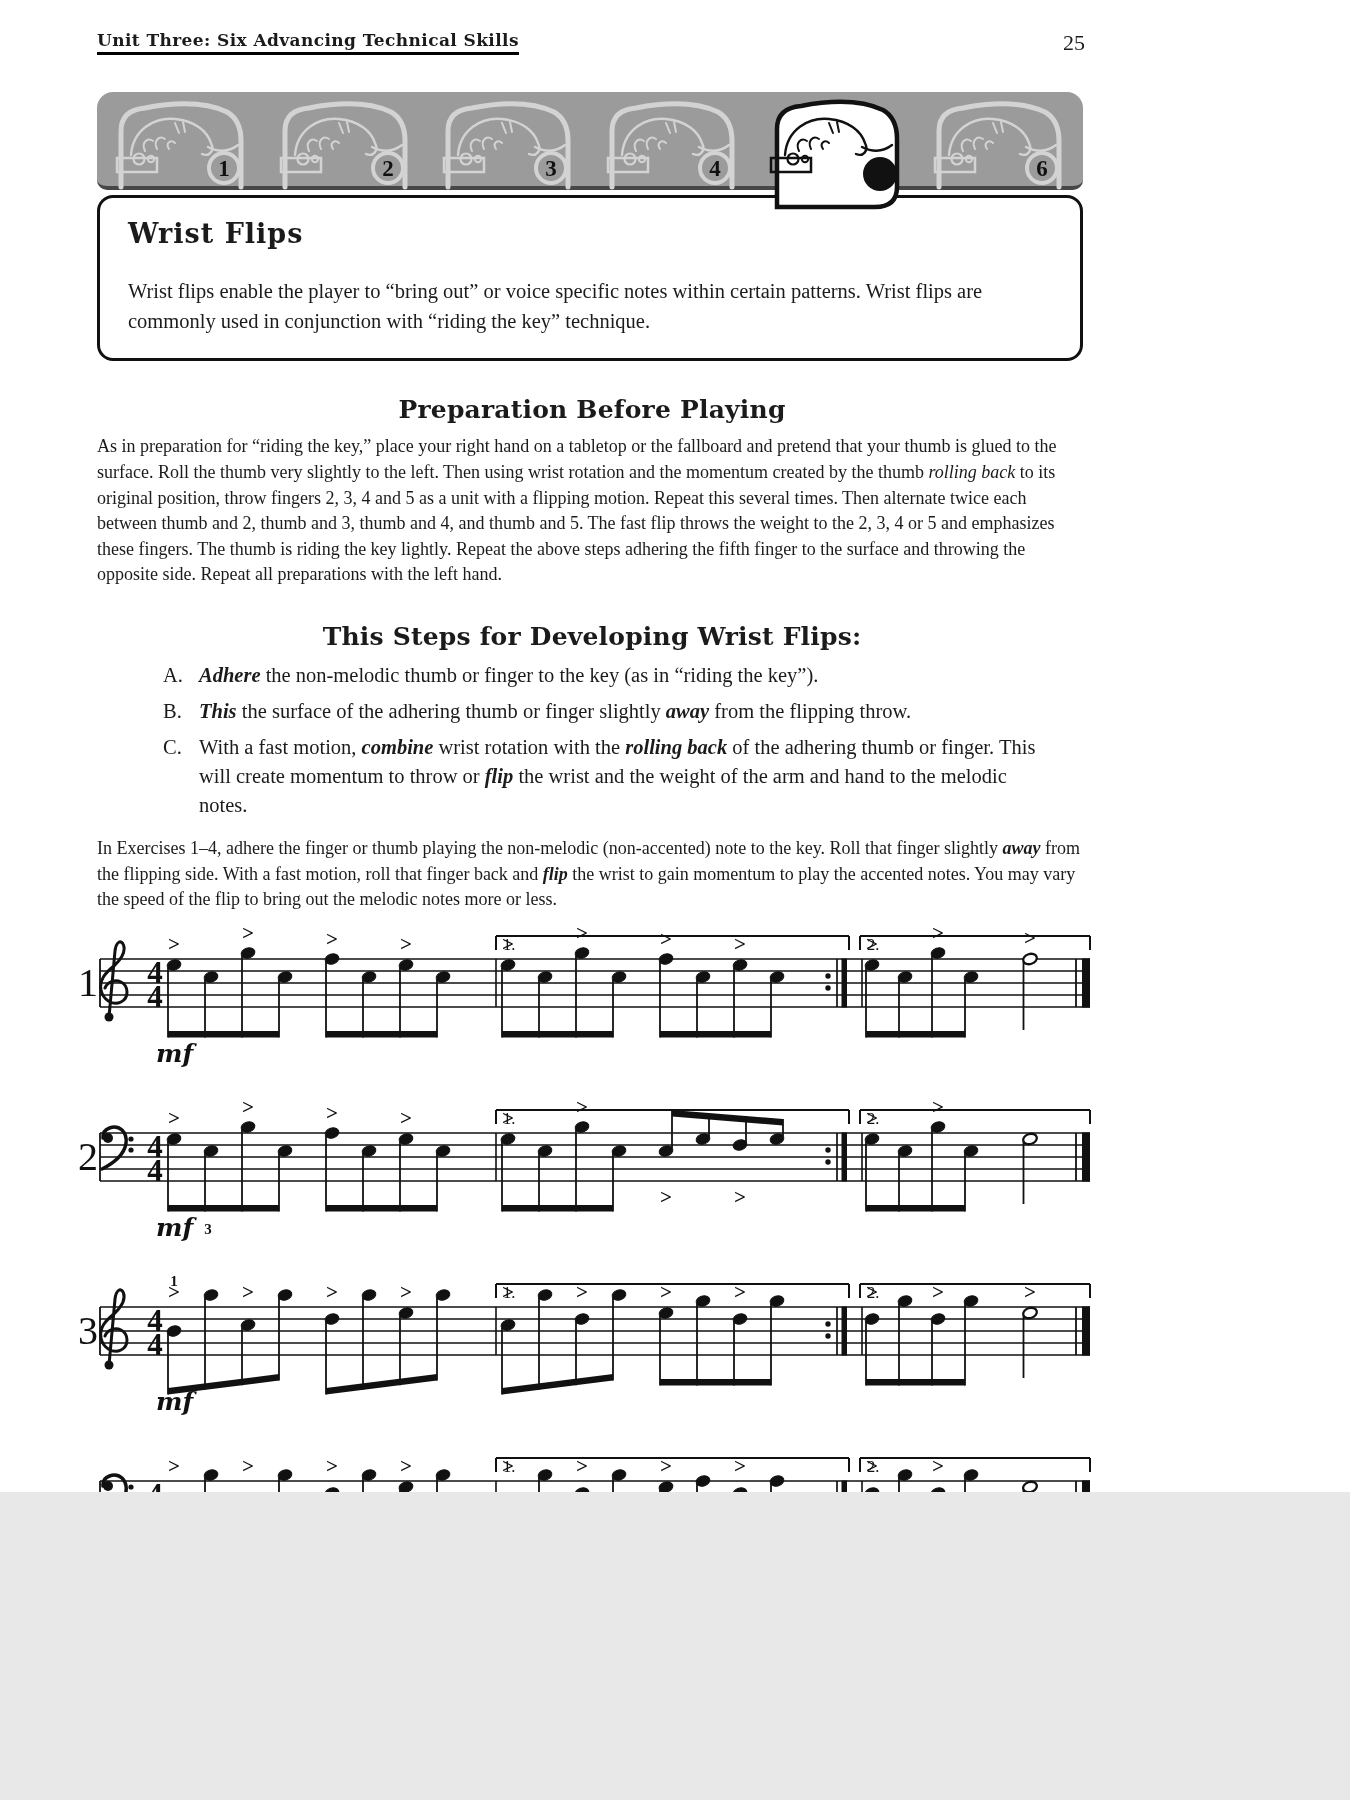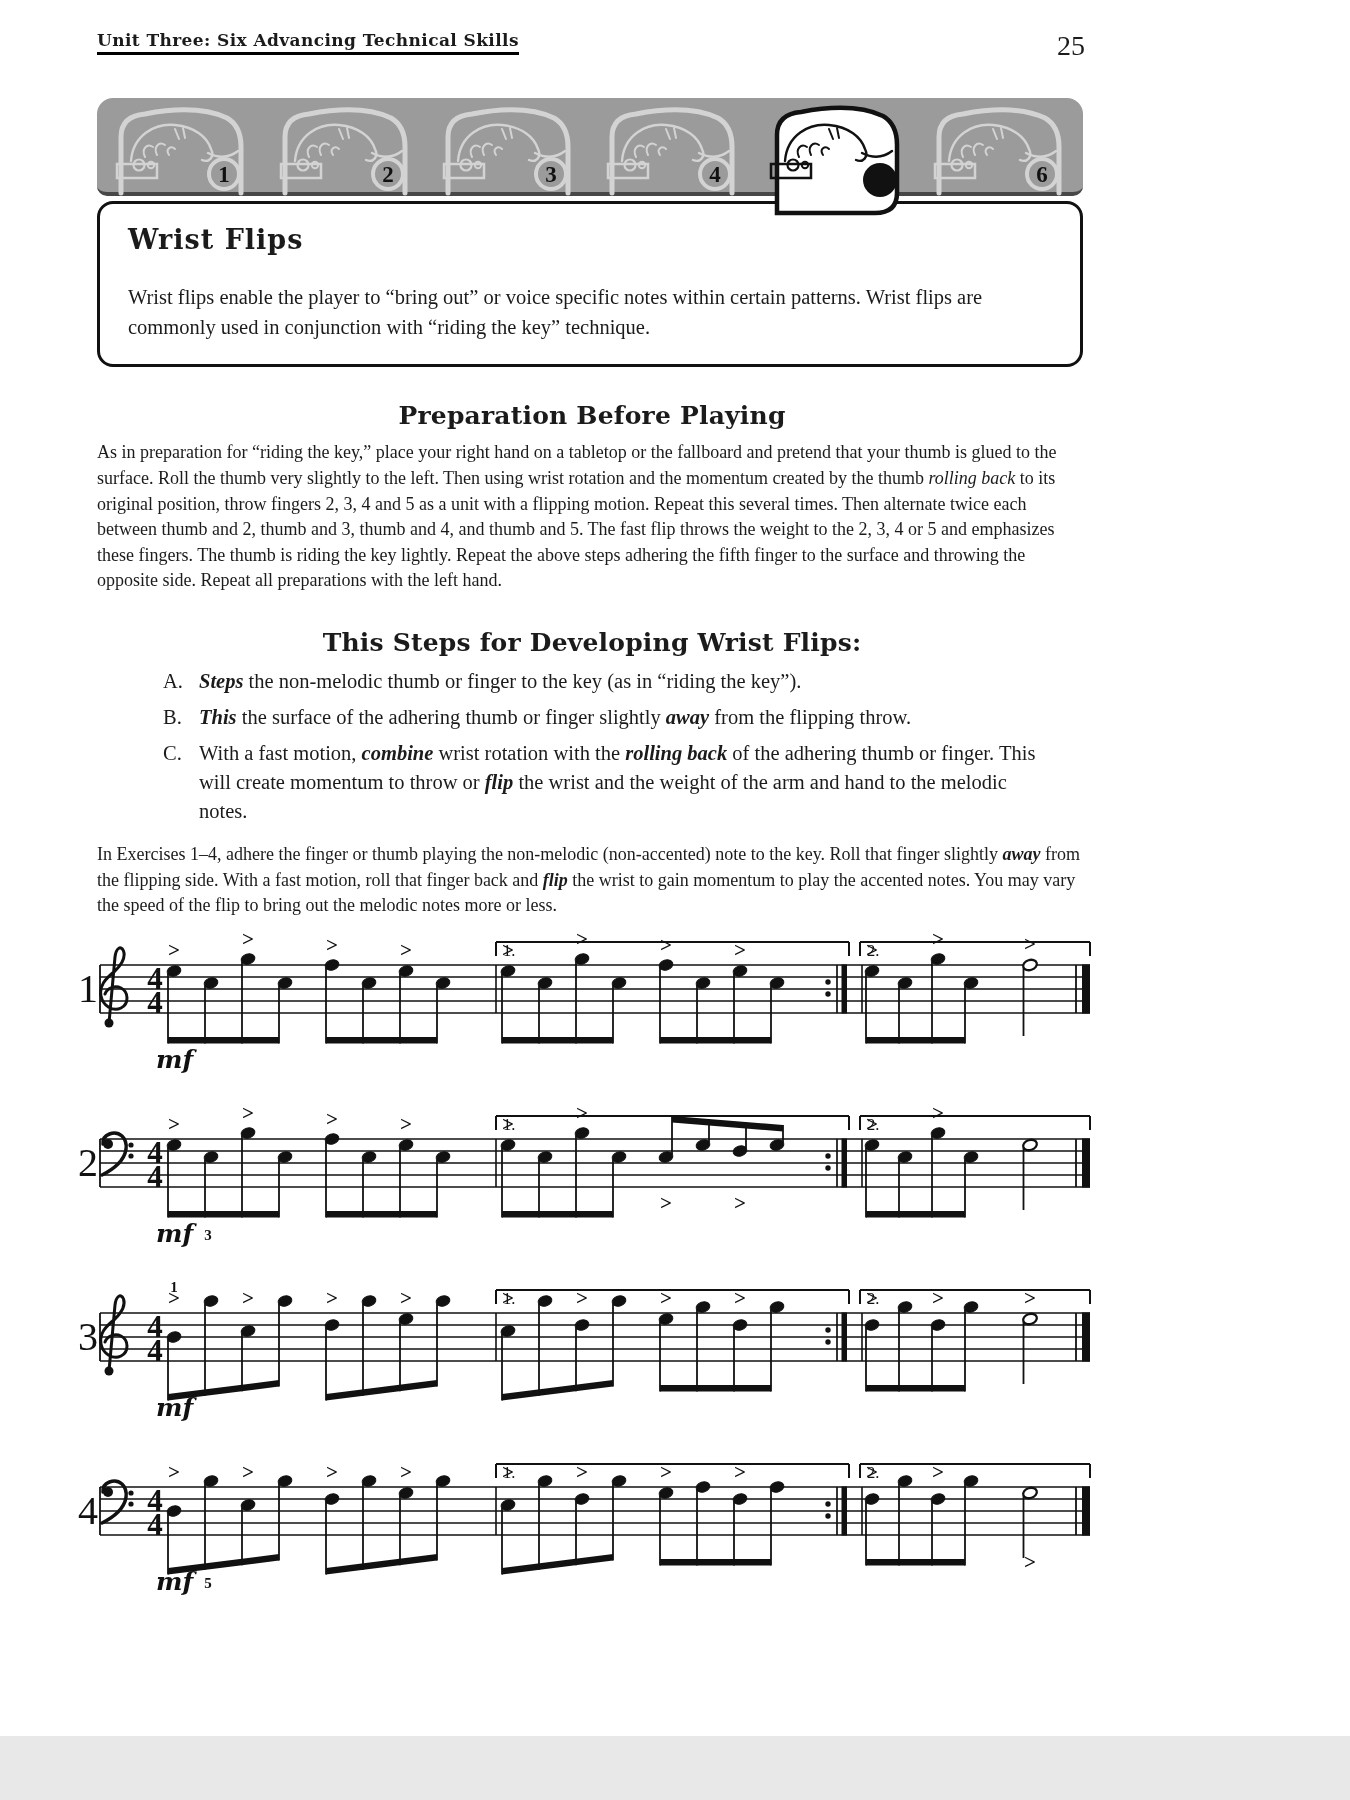--- a/index.html
+++ b/index.html
@@ -1,22 +1,22 @@
 <!DOCTYPE html>
 <html><head>
 <meta charset="utf-8">
 <style>
   html,body{margin:0;padding:0;background:#e8e8e8;}
-  .page{position:relative;width:1350px;height:1736px;background:#ffffff;margin:0 auto;
+  .page{position:relative;width:1350px;height:1492px;background:#ffffff;margin:0 auto;
         font-family:"Liberation Serif",serif;color:#1b1b1b;overflow:hidden;}
   
   .hdr{display:flex;justify-content:space-between;align-items:flex-start;margin:30px 265px 0 97px;}
   .hdr-title{font-family:"DejaVu Serif",serif;font-weight:bold;font-size:17px;letter-spacing:.4px;
              border-bottom:3px solid #000;padding-bottom:2px;}
-  .hdr-page{font-size:28px;}
+  .hdr-page{font-size:22px;}
   
   .banner{position:relative;z-index:2;margin:36px 0 0 97px;width:986px;height:94px;
           background:#9b9b9b;border-radius:16px 16px 10px 10px;border-bottom:4px solid #474747;}
   .banner-row{display:flex;justify-content:space-between;align-items:flex-start;padding:3px 8px 0 8px;}
   .tile{width:152px;height:90px;}
   .tile svg{overflow:visible;display:block;}
   
   .intro-box{position:relative;z-index:1;margin:5px 0 0 97px;width:986px;box-sizing:border-box;
              border:3.5px solid #111;border-radius:16px;padding:20px 28px 22px 28px;}
   .intro-title{font-family:"DejaVu Serif",serif;font-weight:bold;font-size:27px;letter-spacing:1px;}
@@ -148,21 +148,21 @@
   </div>
 
   <div class="content">
     <div class="sec-h">Preparation Before Playing</div>
     <div class="para"><span>As in preparation for “riding the key,” place your right hand on a tabletop or the fallboard and pretend that your thumb is glued to the surface.  Roll the thumb very slightly to the left.  Then using wrist rotation and the momentum created by the thumb </span><span class="i">rolling back</span><span> to its original position, throw fingers 2, 3, 4 and 5 as a unit with a flipping motion.  Repeat this several times.  Then alternate twice each between thumb and 2, thumb and 3, thumb and 4, and thumb and 5.  The fast flip throws the weight to the 2, 3, 4 or 5 and emphasizes these fingers.  The thumb is riding the key lightly.  Repeat the above steps adhering the fifth finger to the surface and throwing the opposite side.  Repeat all preparations with the left hand.</span></div>
 
     <div class="sec-h">This Steps for Developing Wrist Flips:</div>
     <div class="steps" id="steps-list">
         <div class="step">
           <div class="step-lbl">A.</div>
-          <div class="step-txt"><span class="bi">Steps</span><span> the non-melodic thumb or finger to the key (as in “riding the key”).</span></div>
+          <div class="step-txt"><span class="bi">Adhere</span><span> the non-melodic thumb or finger to the key (as in “riding the key”).</span></div>
         </div>
         <div class="step">
           <div class="step-lbl">B.</div>
           <div class="step-txt"><span class="bi">This</span><span> the surface of the adhering thumb or finger slightly </span><span class="bi">away</span><span> from the flipping throw.</span></div>
         </div>
         <div class="step">
           <div class="step-lbl">C.</div>
           <div class="step-txt"><span>With a fast motion, </span><span class="bi">combine</span><span> wrist rotation with the </span><span class="bi">rolling back</span><span> of the adhering thumb or finger.  This will create momentum to throw or </span><span class="bi">flip</span><span> the wrist and the weight of the arm and hand to the melodic notes.</span></div>
         </div>
       </div>

